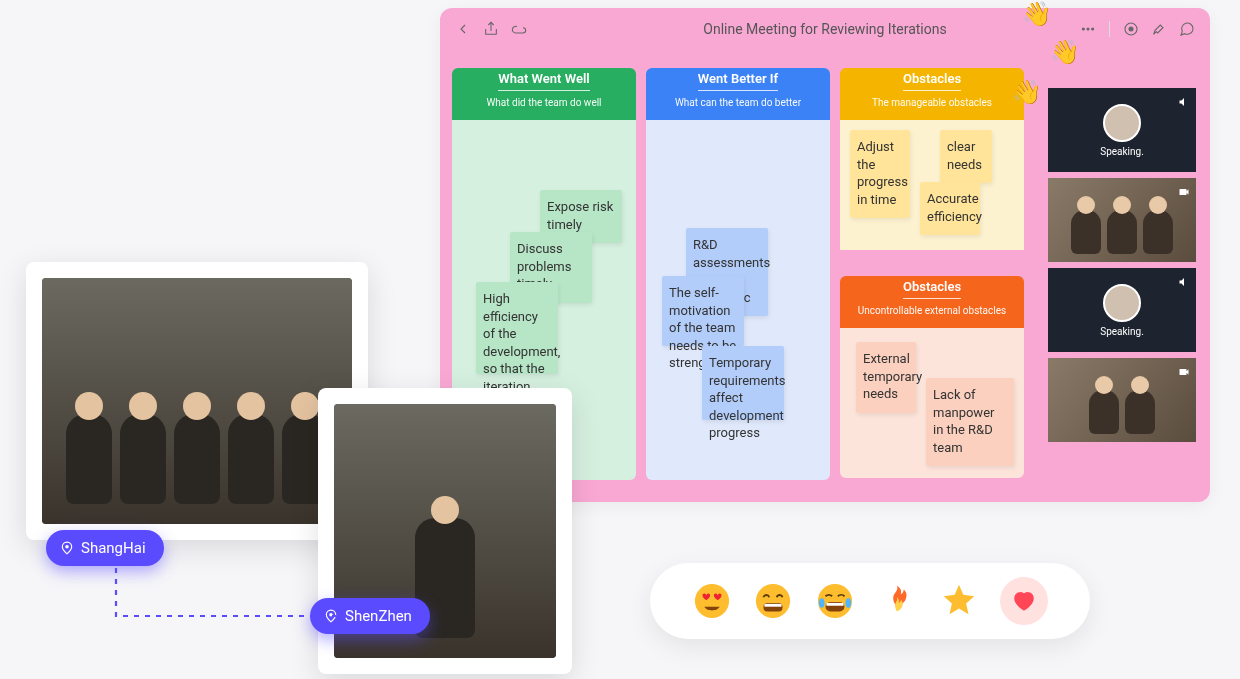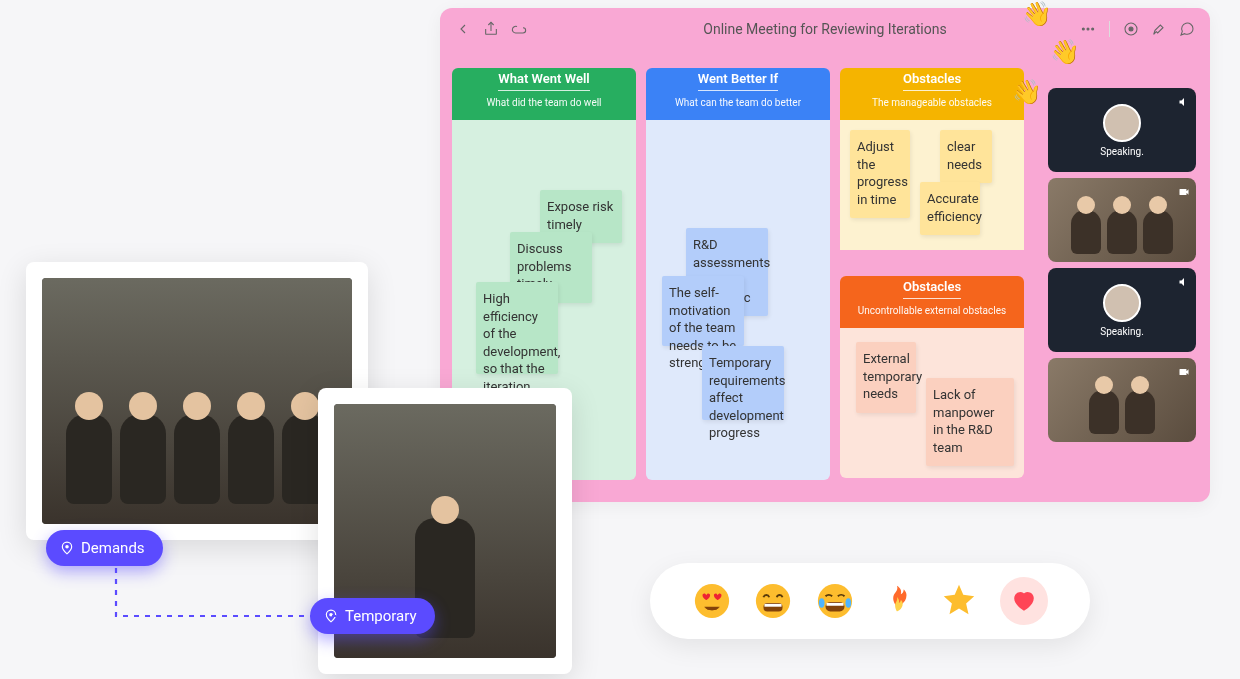--- a/index.html
+++ b/index.html
@@ -130,21 +130,21 @@
   top: 80px;
   width: 148px;
   display: flex;
   flex-direction: column;
   gap: 6px;
 }
 .video-tile {
   position: relative;
   height: 84px;
   background: #1d2430;
-  border-radius: 8px;
+  border-radius: 0;
   color: #fff;
   display: flex;
   flex-direction: column;
   align-items: center;
   justify-content: center;
   overflow: hidden;
 }
 .video-tile.photo {
   background: linear-gradient(130deg,#8a7a68,#5a4c3e);
 }
@@ -448,36 +448,36 @@
         <div class="p"></div>
         <div class="p"></div>
     </div>
   </div>
 </div>
 <div class="location-tag" style="left:46px;top:530px">
   <svg class="pin" viewBox="0 0 24 24">
       <circle cx="12" cy="10" r="3" fill="#fff"></circle>
       <path d="M12 2a8 8 0 00-8 8c0 5.5 8 12 8 12s8-6.5 8-12a8 8 0 00-8-8z" fill="none" stroke="#fff" stroke-width="2"></path>
     </svg>
-  <span>Demands</span>
+  <span>ShangHai</span>
 </div>
 
 <div class="photo-card" style="left:318px;top:388px;width:254px">
   <div class="img" style="width:222px;height:254px">
     <div class="photo-scene">
       <div class="p" style="width:60px;height:120px"></div>
     </div>
   </div>
 </div>
 <div class="location-tag" style="left:310px;top:598px">
   <svg class="pin" viewBox="0 0 24 24">
       <circle cx="12" cy="10" r="3" fill="#fff"></circle>
       <path d="M12 2a8 8 0 00-8 8c0 5.5 8 12 8 12s8-6.5 8-12a8 8 0 00-8-8z" fill="none" stroke="#fff" stroke-width="2"></path>
     </svg>
-  <span>Temporary</span>
+  <span>ShenZhen</span>
 </div>
 
 <svg class="connector" viewBox="0 0 224 60">
   <path d="M2 2 V50 H222" fill="none" stroke="#5b4bff" stroke-width="2.2" stroke-dasharray="5 6"></path>
 </svg>
 
 <div class="emoji-bar">
 
   <div class="emoji">
     <svg viewBox="0 0 40 40">

